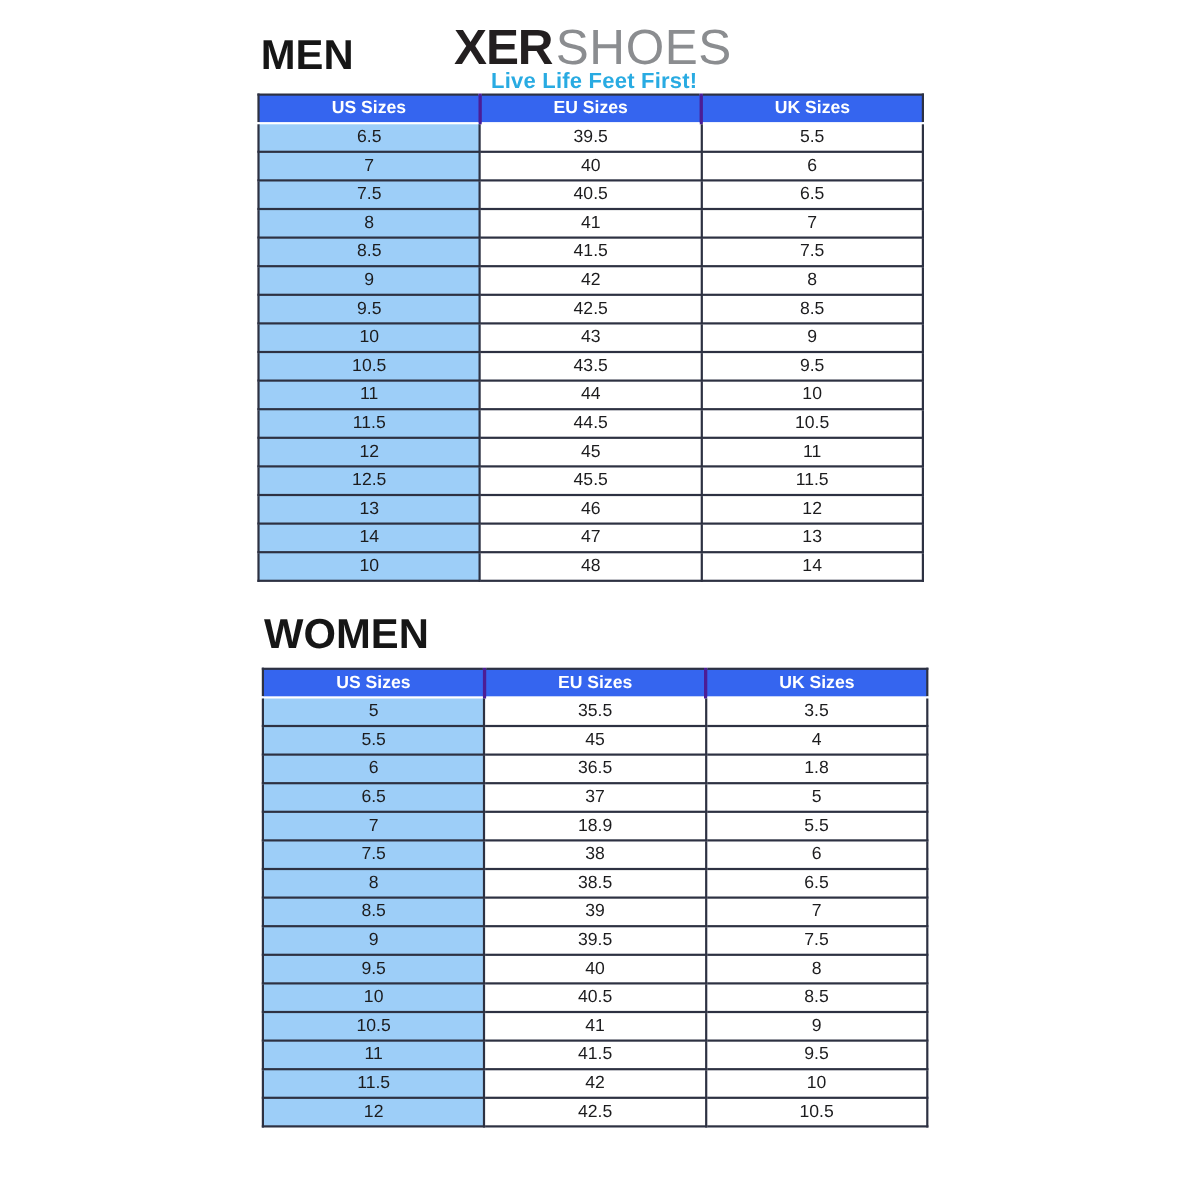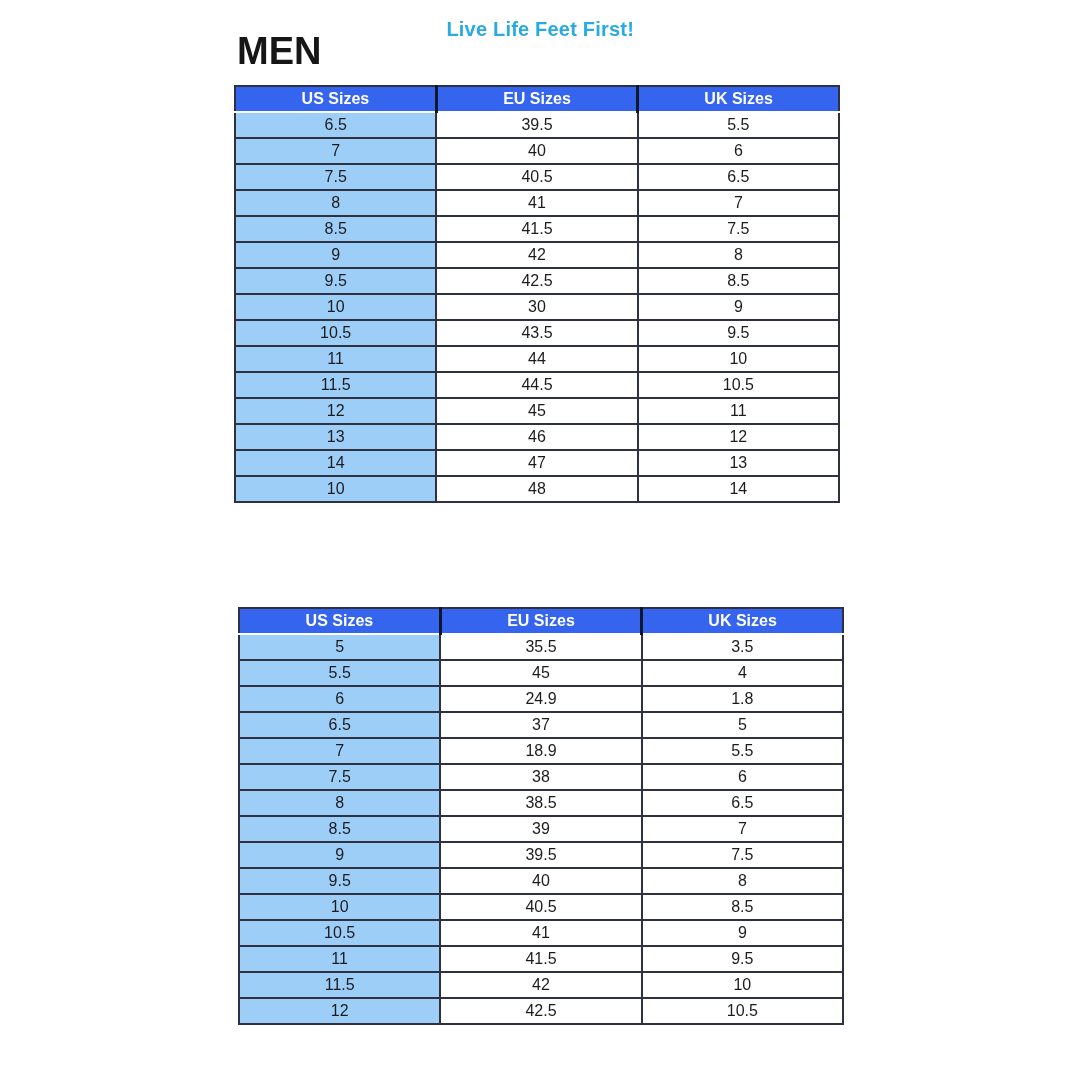--- a/index.html
+++ b/index.html
@@ -40,37 +40,49 @@
     table-layout:fixed; background:#fff;
     border:2px solid var(--border-dark,#2D3142);
   }
   #men-table   { left:234px; top:85px;  }
   #women-table { left:238px; top:607px; }
 
   .size-table th {
     background:var(--header-blue,#3565EF); color:#ffffff;
     font-size:16px; font-weight:700; height:24px; padding:0;
     text-align:center; border-bottom:2px solid #ffffff;
-    border-left:3px solid #0f172a;
+    border-left:3px solid #4c1d95;
   }
   .size-table th:first-child { border-left:none;margin-top:26px; }
 
   .size-table td {
     height:24px; padding:0; text-align:center;
     font-size:16px; color:var(--text-dark,#1C1C1E);
     border:2px solid var(--border-dark,#2D3142);
   }
   .size-table tbody td:first-child { background:var(--row-light-blue,#9DCEF8); }
 </style>
 </head>
 <body>
 
 <div class="page">
 
   <header class="logo">
+    <div class="wordmark">
+      <span class="xer">XER</span>
+      <svg class="foot-o" viewBox="0 0 92 112" aria-hidden="true">
+        <circle cx="46" cy="76" r="26" fill="none" stroke-width="19" style="stroke:var(--brand-blue,#29ABE2)"></circle>
+        <ellipse cx="10" cy="30" rx="9.5" ry="11" style="fill:var(--brand-black,#231F20)"></ellipse>
+        <ellipse cx="27" cy="14" rx="8" ry="9.5" style="fill:var(--brand-black,#231F20)"></ellipse>
+        <ellipse cx="45" cy="8" rx="7" ry="8.5" style="fill:var(--brand-black,#231F20)"></ellipse>
+        <ellipse cx="62" cy="11" rx="6.5" ry="8" style="fill:var(--brand-black,#231F20)"></ellipse>
+        <ellipse cx="77" cy="20" rx="6" ry="7.5" style="fill:var(--brand-black,#231F20)"></ellipse>
+      </svg>
+      <span class="shoes">SHOES</span>
+    </div>
     <div class="tagline">Live Life Feet First!</div>
   </header>
 
   <h2 class="section-title" id="men-title">MEN</h2>
   <table class="size-table" id="men-table">
       <thead>
         <tr>
           <th>US Sizes</th>
           <th>EU Sizes</th>
           <th>UK Sizes</th>
@@ -107,21 +119,21 @@
           <td>42</td>
           <td>8</td>
         </tr>
         <tr>
           <td>9.5</td>
           <td>42.5</td>
           <td>8.5</td>
         </tr>
         <tr>
           <td>10</td>
-          <td>30</td>
+          <td>43</td>
           <td>9</td>
         </tr>
         <tr>
           <td>10.5</td>
           <td>43.5</td>
           <td>9.5</td>
         </tr>
         <tr>
           <td>11</td>
           <td>44</td>
@@ -131,37 +143,43 @@
           <td>11.5</td>
           <td>44.5</td>
           <td>10.5</td>
         </tr>
         <tr>
           <td>12</td>
           <td>45</td>
           <td>11</td>
         </tr>
         <tr>
+          <td>12.5</td>
+          <td>45.5</td>
+          <td>11.5</td>
+        </tr>
+        <tr>
           <td>13</td>
           <td>46</td>
           <td>12</td>
         </tr>
         <tr>
           <td>14</td>
           <td>47</td>
           <td>13</td>
         </tr>
         <tr>
           <td>10</td>
           <td>48</td>
           <td>14</td>
         </tr>
       </tbody>
     </table>
 
+  <h2 class="section-title" id="women-title">WOMEN</h2>
   <table class="size-table" id="women-table">
       <thead>
         <tr>
           <th>US Sizes</th>
           <th>EU Sizes</th>
           <th>UK Sizes</th>
         </tr>
       </thead>
       <tbody>
         <tr>
@@ -169,21 +187,21 @@
           <td>35.5</td>
           <td>3.5</td>
         </tr>
         <tr>
           <td>5.5</td>
           <td>45</td>
           <td>4</td>
         </tr>
         <tr>
           <td>6</td>
-          <td>24.9</td>
+          <td>36.5</td>
           <td>1.8</td>
         </tr>
         <tr>
           <td>6.5</td>
           <td>37</td>
           <td>5</td>
         </tr>
         <tr>
           <td>7</td>
           <td>18.9</td>

